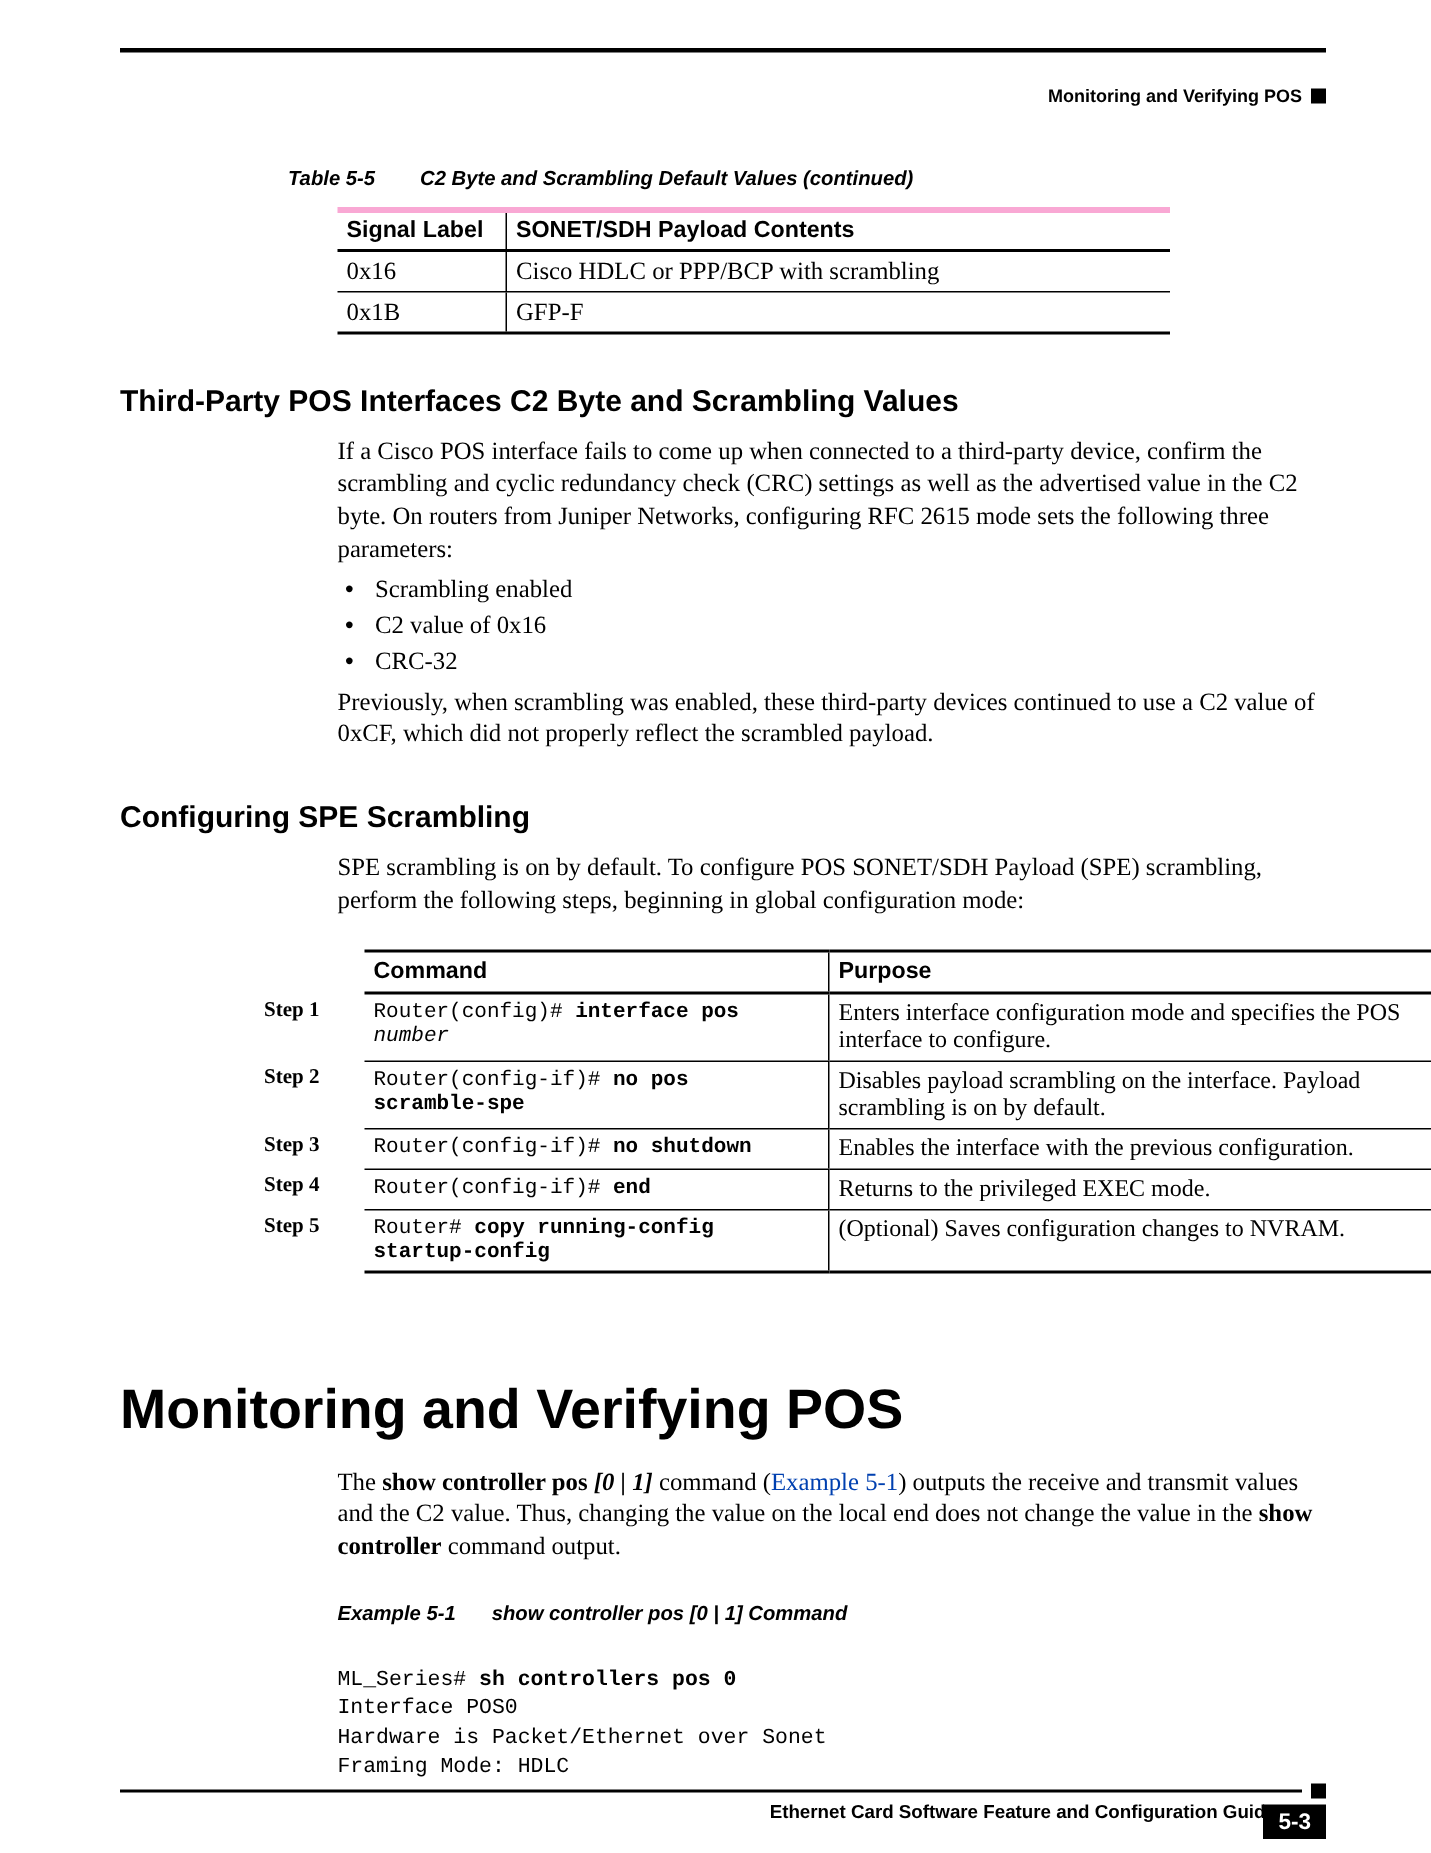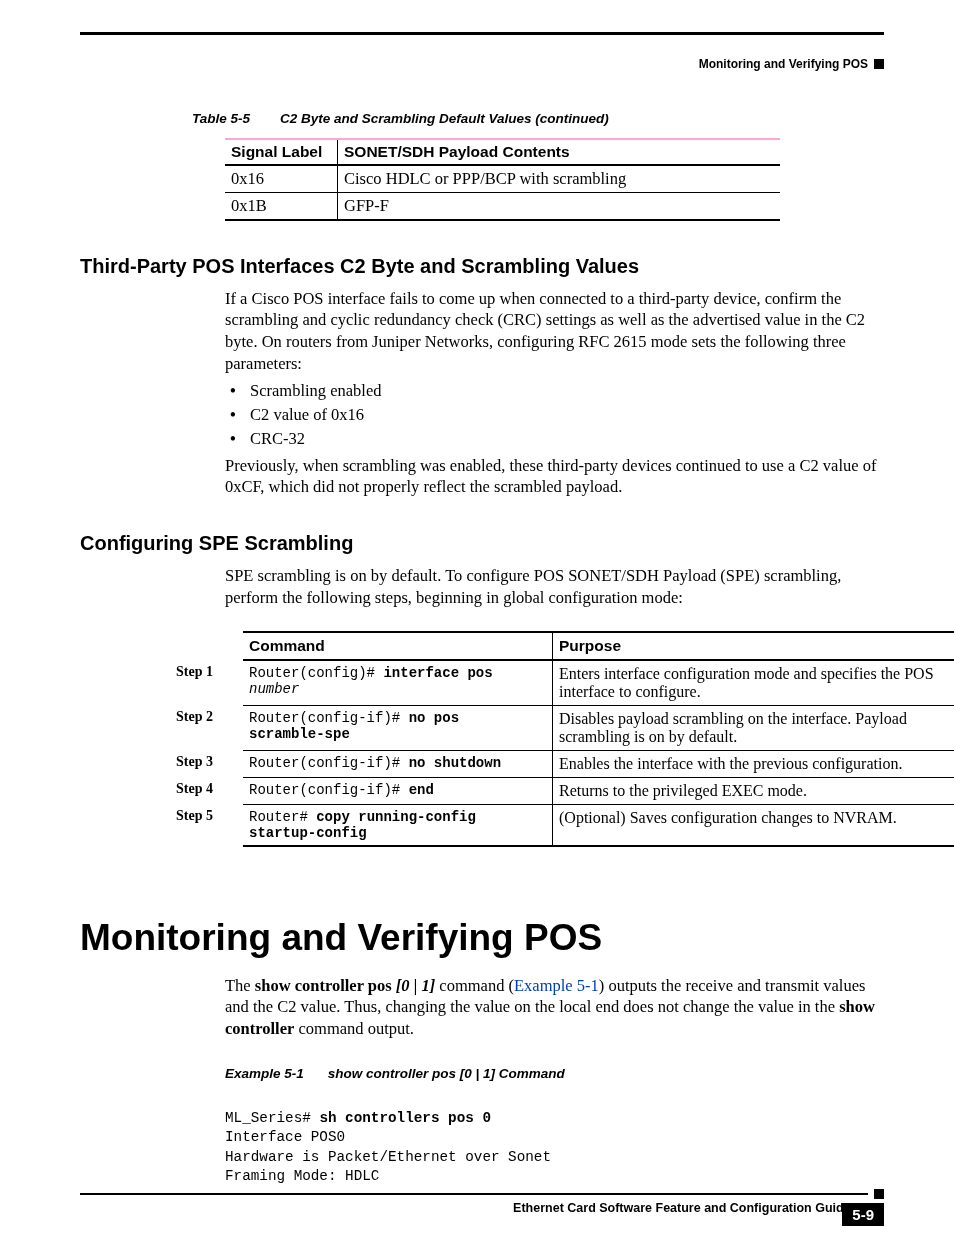--- a/index.html
+++ b/index.html
@@ -45,21 +45,21 @@
     border-collapse: collapse;
     margin-left: 145px;
     margin-top: 12px;
     width: 555px;
     font-size: 16.5px;
   }
   table.t55 th {
     font-family: Arial, Helvetica, sans-serif;
     font-weight: bold;
     text-align: left;
-    border-top: 2px solid #f9a8d4;
+    border-top: 4px solid #f9a8d4;
     border-bottom: 2px solid #000;
     border-left: 1px solid #000;
     padding: 3px 6px;
     font-size: 15.5px;
   }
   table.t55 th:first-child { border-left: none; }
   table.t55 td {
     font-family: "Times New Roman", Times, serif;
     border-bottom: 1px solid #000;
     border-left: 1px solid #000;
@@ -292,14 +292,14 @@
 <span>Framing Mode: HDLC </span></div>
 
 </div>
 
 <div class="footer">
   <div class="footer-line">
     <div class="bar"></div>
     <div class="sq"></div>
   </div>
   <div class="footer-title">Ethernet Card Software Feature and Configuration Guide, R7.2</div>
-  <div class="page-num-box">5-9</div>
+  <div class="page-num-box">5-3</div>
 </div>
 
 </body></html>

